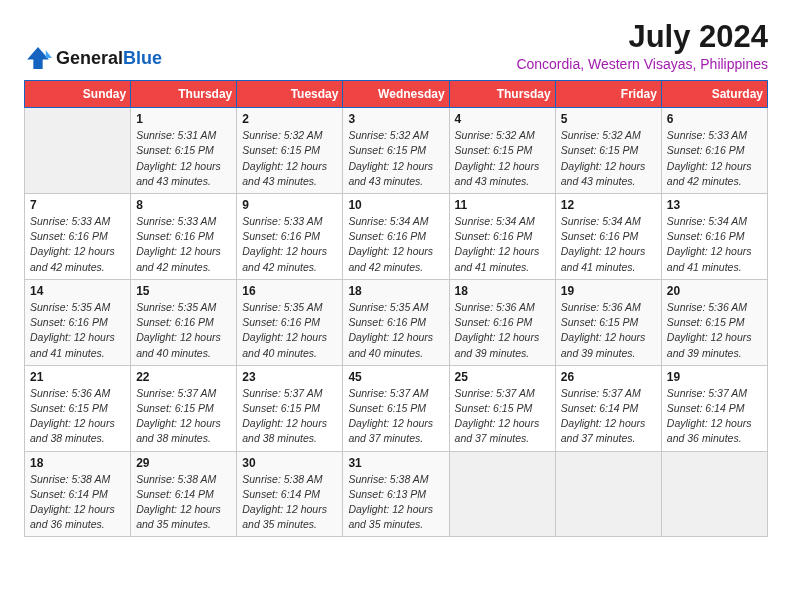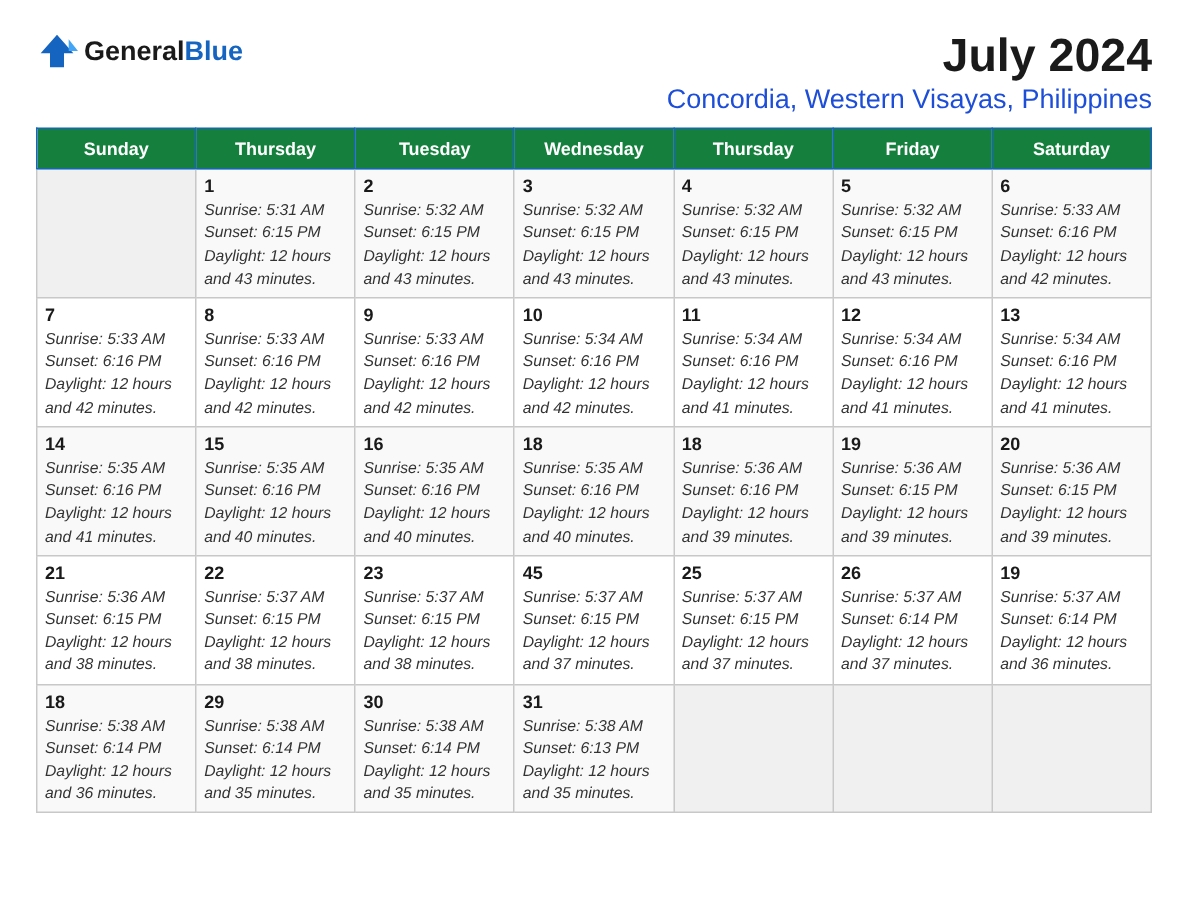--- a/index.html
+++ b/index.html
@@ -5,21 +5,21 @@
     * { box-sizing: border-box; margin: 0; padding: 0; }
     body {
       font-family: Arial, sans-serif;
       background: #fff;
       width: 792px;
       min-height: 612px;
       padding: 20px 24px 20px 24px;
     }
     .header-top {
       display: flex;
-      align-items: flex-start;
+      align-items: flex-end;
       justify-content: space-between;
       margin-bottom: 2px;
     }
     .logo {
       display: flex;
       align-items: center;
       gap: 4px;
     }
     .logo-text-general {
       font-size: 18px;
@@ -38,37 +38,37 @@
     .title-block {
       text-align: right;
     }
     .month-title {
       font-size: 31px;
       font-weight: bold;
       color: #1a1a1a;
       line-height: 1.1;
     }
     .location-title {
-      font-size: 18px;
-      color: #1d4ed8;
+      font-size: 14px;
+      color: #a21caf;
       margin-top: 2px;
     }
     table {
       width: 100%;
       border-collapse: collapse;
       margin-top: 8px;
       font-size: 11px;
     }
     thead tr th {
-      background-color: #15803d;
+      background-color: #ef4444;
       color: #fff;
       font-weight: bold;
       font-size: 12px;
       padding: 6px 4px;
-      text-align: center;
+      text-align: right;
       border: 1px solid #1565c0;
     }
     tbody tr td {
       border: 1px solid #c8c8c8;
       vertical-align: top;
       padding: 4px 5px;
       width: 14.28%;
       min-height: 80px;
     }
     tbody tr {

